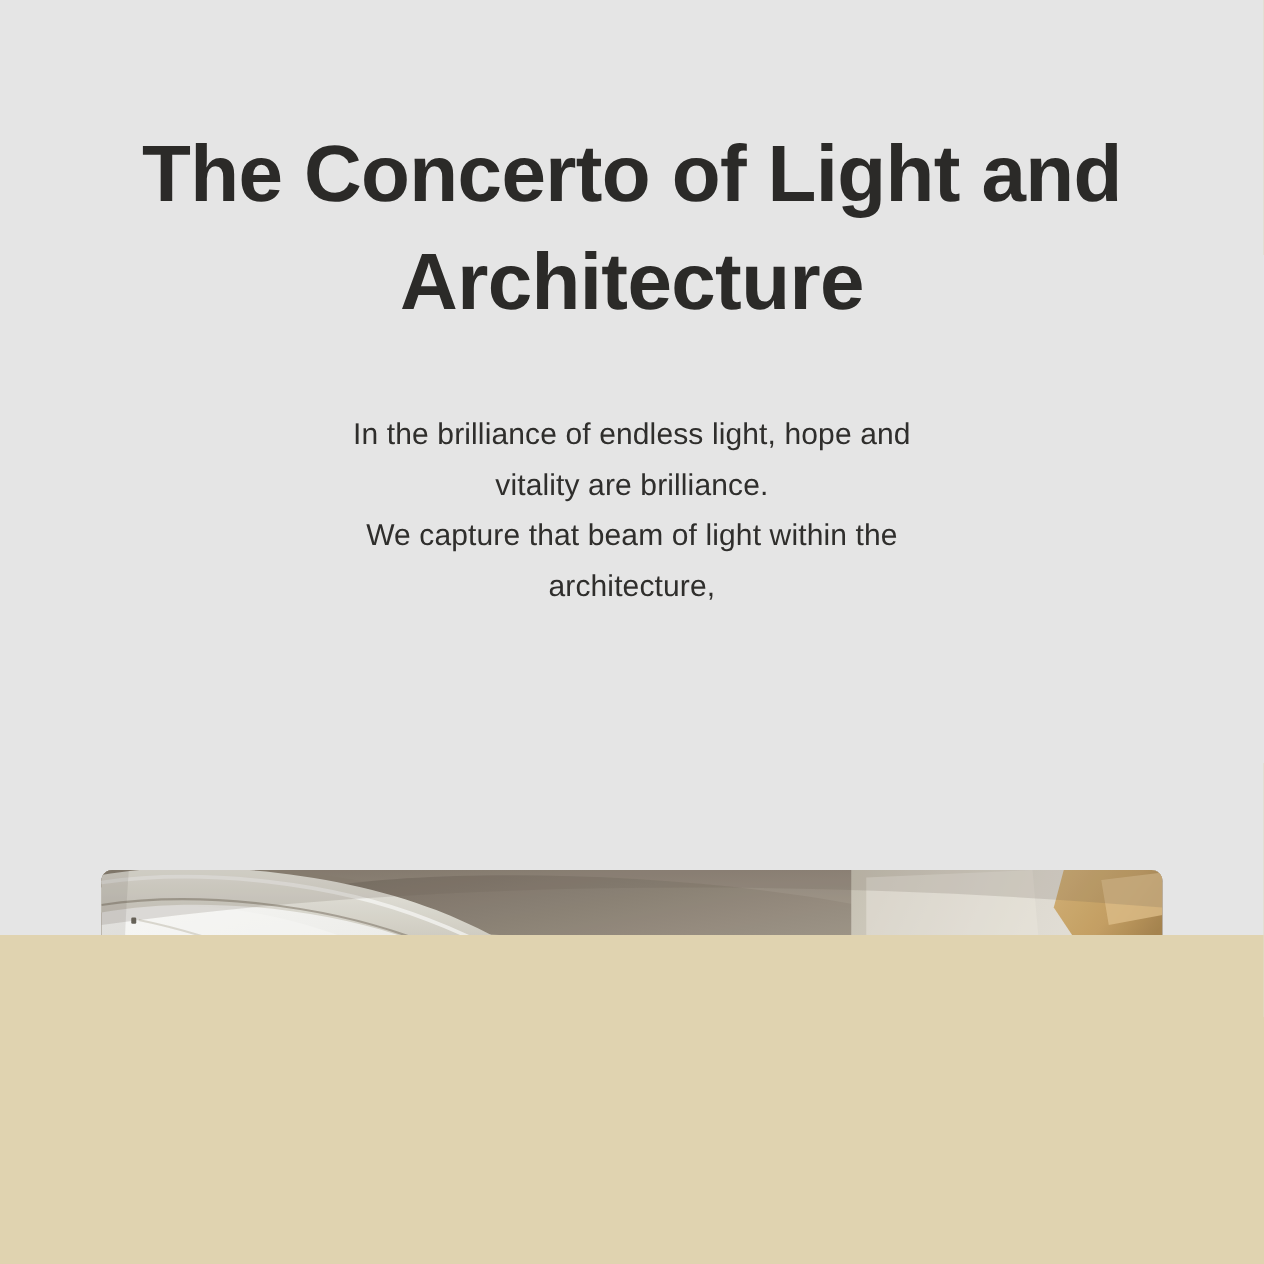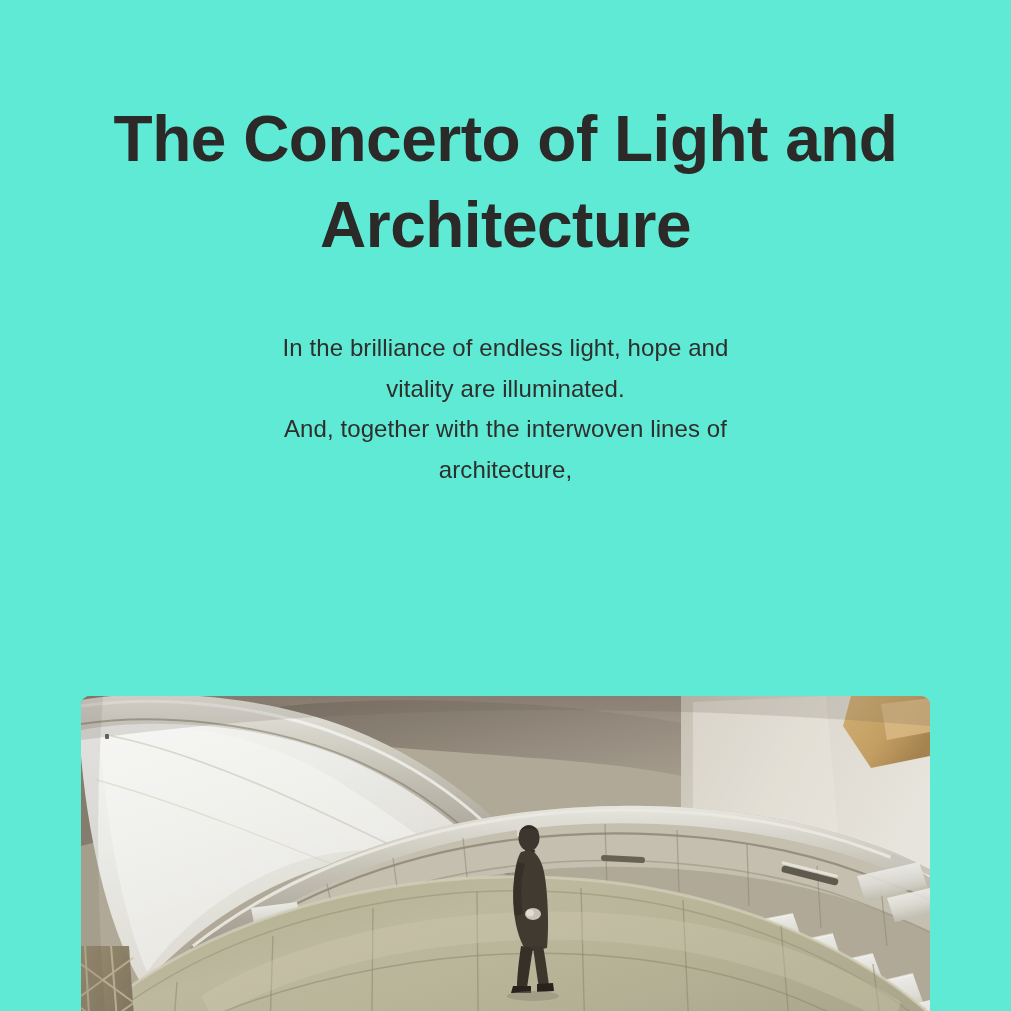--- a/index.html
+++ b/index.html
@@ -12,22 +12,22 @@
     height: 1011px;
     overflow: hidden;
     background: #e0d3b0;
     font-family: "Liberation Sans", sans-serif;
     -webkit-font-smoothing: antialiased;
   }
 
   .page {
     position: relative;
     width: 1011px;
-    height: 1011px;
-    background: #5eead4;
+    height: 748px;
+    background: #e5e5e5;
     box-sizing: border-box;
     overflow: hidden;
   }
 
   
   .title-block {
     position: absolute;
     top: 96px;
     left: 60px;
     width: 891px;
@@ -83,22 +83,22 @@
 <body>
 
 <div class="page">
 
   <div class="title-block">
     <h1 class="page-title">The Concerto of Light and Architecture</h1>
   </div>
 
   <div class="poem-block">
     <p class="poem-line">In the brilliance of endless light, hope and</p>
-    <p class="poem-line">vitality are illuminated.</p>
-    <p class="poem-line">And, together with the interwoven lines of</p>
+    <p class="poem-line">vitality are brilliance.</p>
+    <p class="poem-line">We capture that beam of light within the</p>
     <p class="poem-line">architecture,</p>
   </div>
 
   <div class="photo-frame">
     <svg class="photo-svg" viewBox="0 0 849 420" preserveAspectRatio="xMidYMin slice" aria-label="Curved spiral staircase and ramp in a light-filled atrium with a single person walking">
       <defs>
         <linearGradient id="gTopWall" x1="0" y1="0" x2="0.25" y2="1">
           <stop offset="0%" stop-color="#8d8278"></stop>
           <stop offset="45%" stop-color="#a69c90"></stop>
           <stop offset="100%" stop-color="#c3bcae"></stop>

